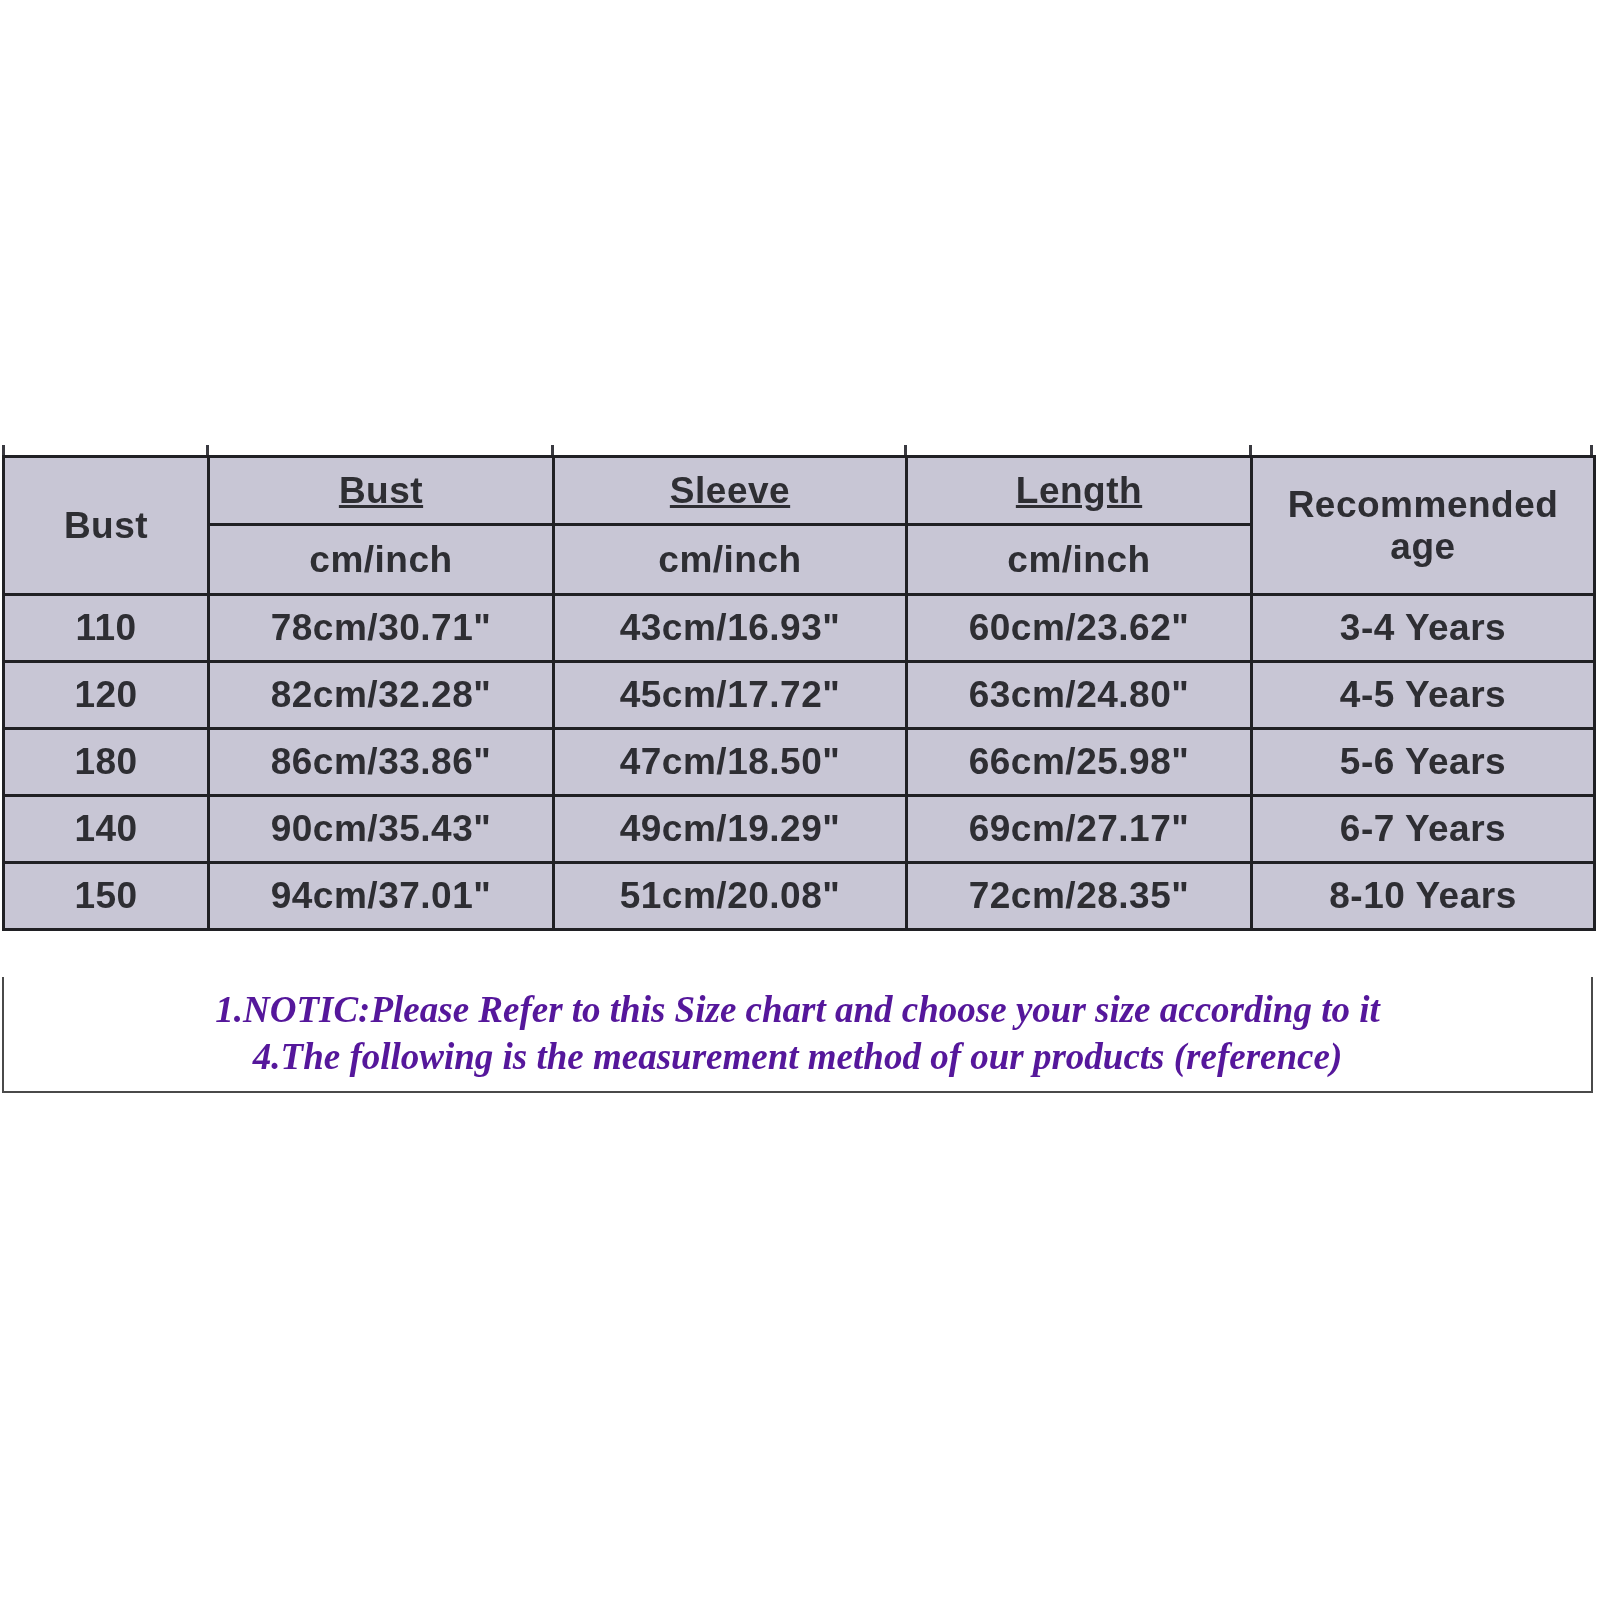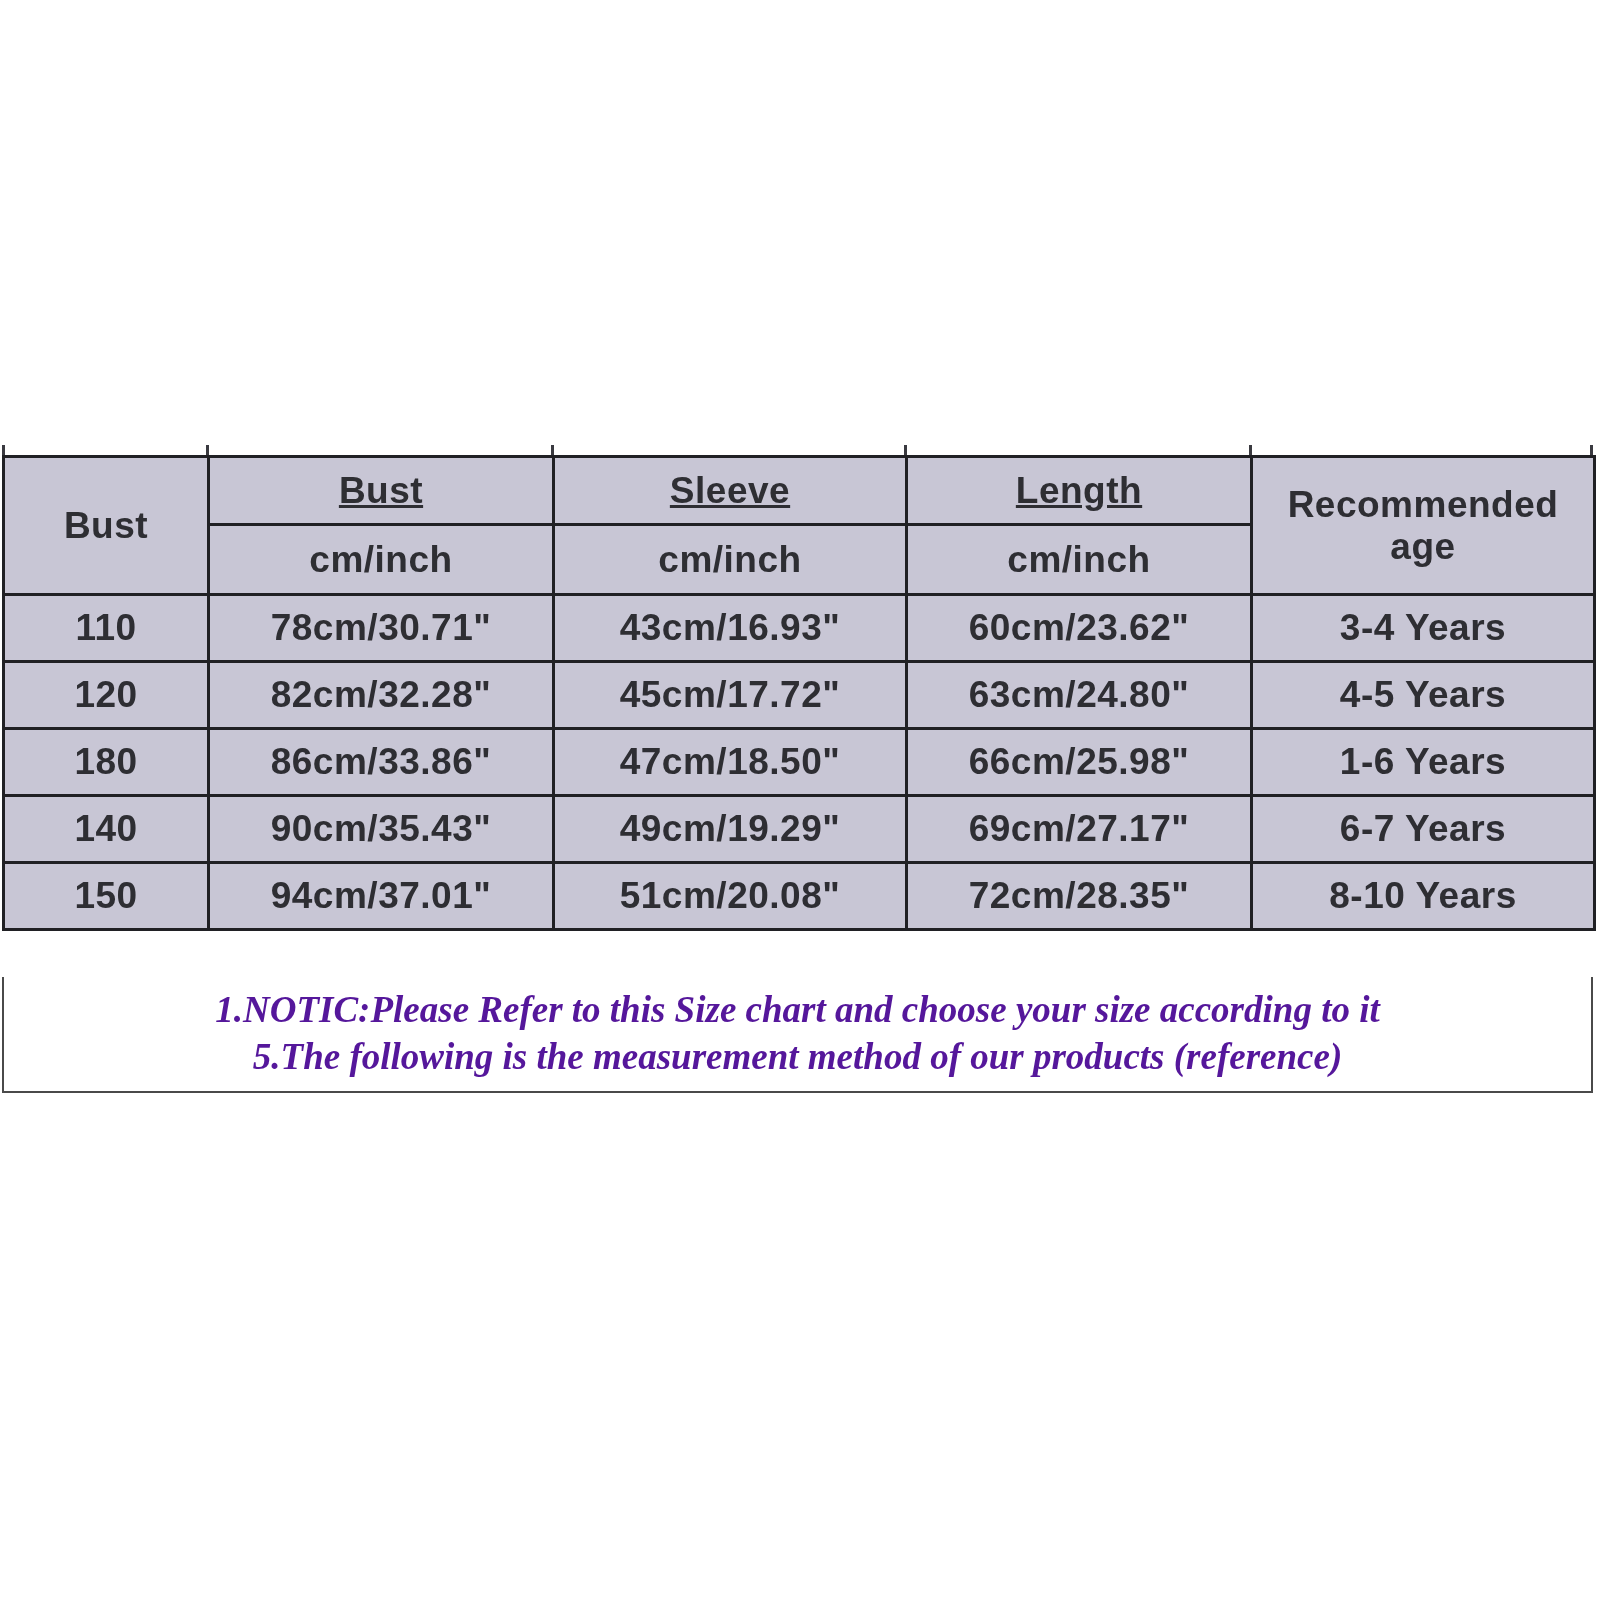--- a/index.html
+++ b/index.html
@@ -97,37 +97,37 @@
         <td>82cm/32.28"</td>
         <td>45cm/17.72"</td>
         <td>63cm/24.80"</td>
         <td>4-5 Years</td>
       </tr>
       <tr class="data-row">
         <td>180</td>
         <td>86cm/33.86"</td>
         <td>47cm/18.50"</td>
         <td>66cm/25.98"</td>
-        <td>1-6 Years</td>
+        <td>5-6 Years</td>
       </tr>
       <tr class="data-row">
         <td>140</td>
         <td>90cm/35.43"</td>
         <td>49cm/19.29"</td>
         <td>69cm/27.17"</td>
         <td>6-7 Years</td>
       </tr>
       <tr class="data-row">
         <td>150</td>
         <td>94cm/37.01"</td>
         <td>51cm/20.08"</td>
         <td>72cm/28.35"</td>
         <td>8-10 Years</td>
       </tr>
     </tbody>
   </table>
 
   <div class="notes">
     <div class="note-line">1.NOTIC:Please Refer to this Size chart and choose your size according to it</div>
-    <div class="note-line">5.The following is the measurement method of our products (reference)</div>
+    <div class="note-line">4.The following is the measurement method of our products (reference)</div>
   </div>
 
 </div>
 
 </body></html>

